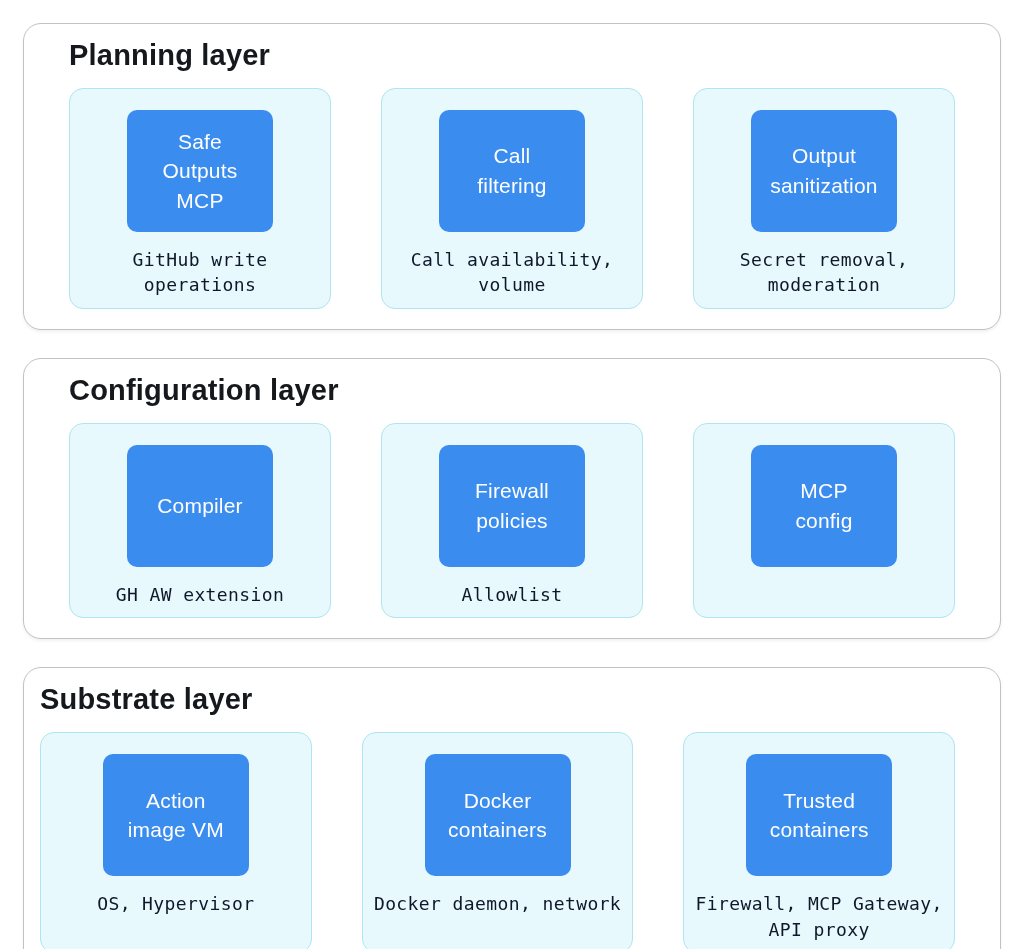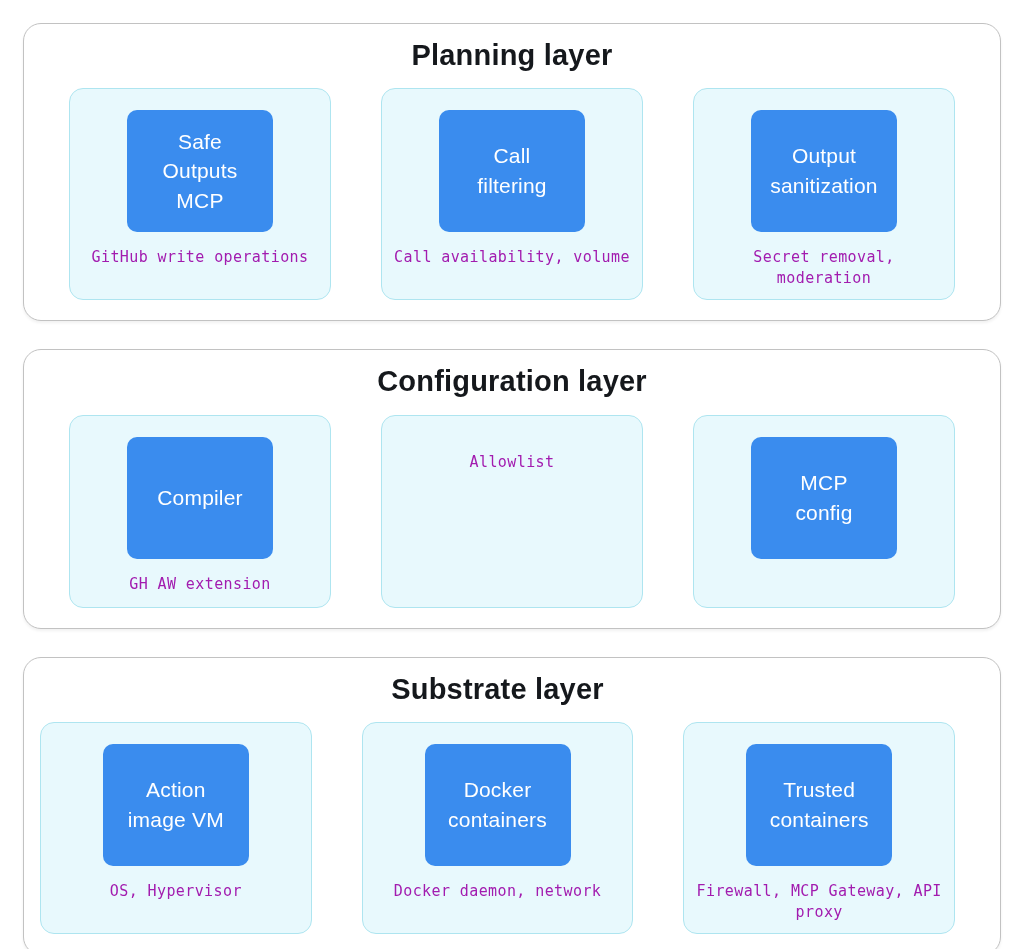--- a/index.html
+++ b/index.html
@@ -19,21 +19,21 @@
     box-sizing: border-box;
     background: #ffffff;
     border: 1.5px solid #c2c2c2;
     border-radius: 18px;
     padding: 13px 45px 20px 45px;
     margin-bottom: 28px;
     box-shadow: 0 2px 3px rgba(0,0,0,0.06);
   }
   .layer-panel:last-child { margin-bottom: 0; padding-left: 16px; }
   .layer-title {
-    text-align: center;
+    text-align: left;
     font-size: 29px;
     font-weight: 600;
     color: #15181c;
     letter-spacing: 0.2px;
     line-height: 1.25;
     margin-bottom: 15px;
   }
   .cards-row {
     display: flex;
     gap: 50px;
@@ -65,24 +65,24 @@
     font-size: 21px;
     font-weight: 500;
     line-height: 1.42;
     text-align: center;
     white-space: pre-line;
     letter-spacing: 0.2px;
   }
   .card-subtitle {
     margin-top: 15px;
     font-family: "DejaVu Sans Mono", "Liberation Mono", monospace;
-    font-size: 15px;
+    font-size: 18px;
     line-height: 1.4;
     letter-spacing: 0.4px;
-    color: #a21caf;
+    color: #0f172a;
     text-align: center;
   }
 </style>
 </head>
 <body>
 
 <div class="page">
 
   <div class="layer-panel">
     <div class="layer-title">Planning layer</div>
@@ -107,20 +107,22 @@
   </div>
 
   <div class="layer-panel">
     <div class="layer-title">Configuration layer</div>
     <div class="cards-row">
       <div class="card">
         <div class="card-block">Compiler</div>
         <div class="card-subtitle">GH AW extension</div>
       </div>
       <div class="card">
+        <div class="card-block">Firewall
+policies</div>
         <div class="card-subtitle">Allowlist</div>
       </div>
       <div class="card">
         <div class="card-block">MCP
 config</div>
       </div>
     </div>
   </div>
 
   <div class="layer-panel">

